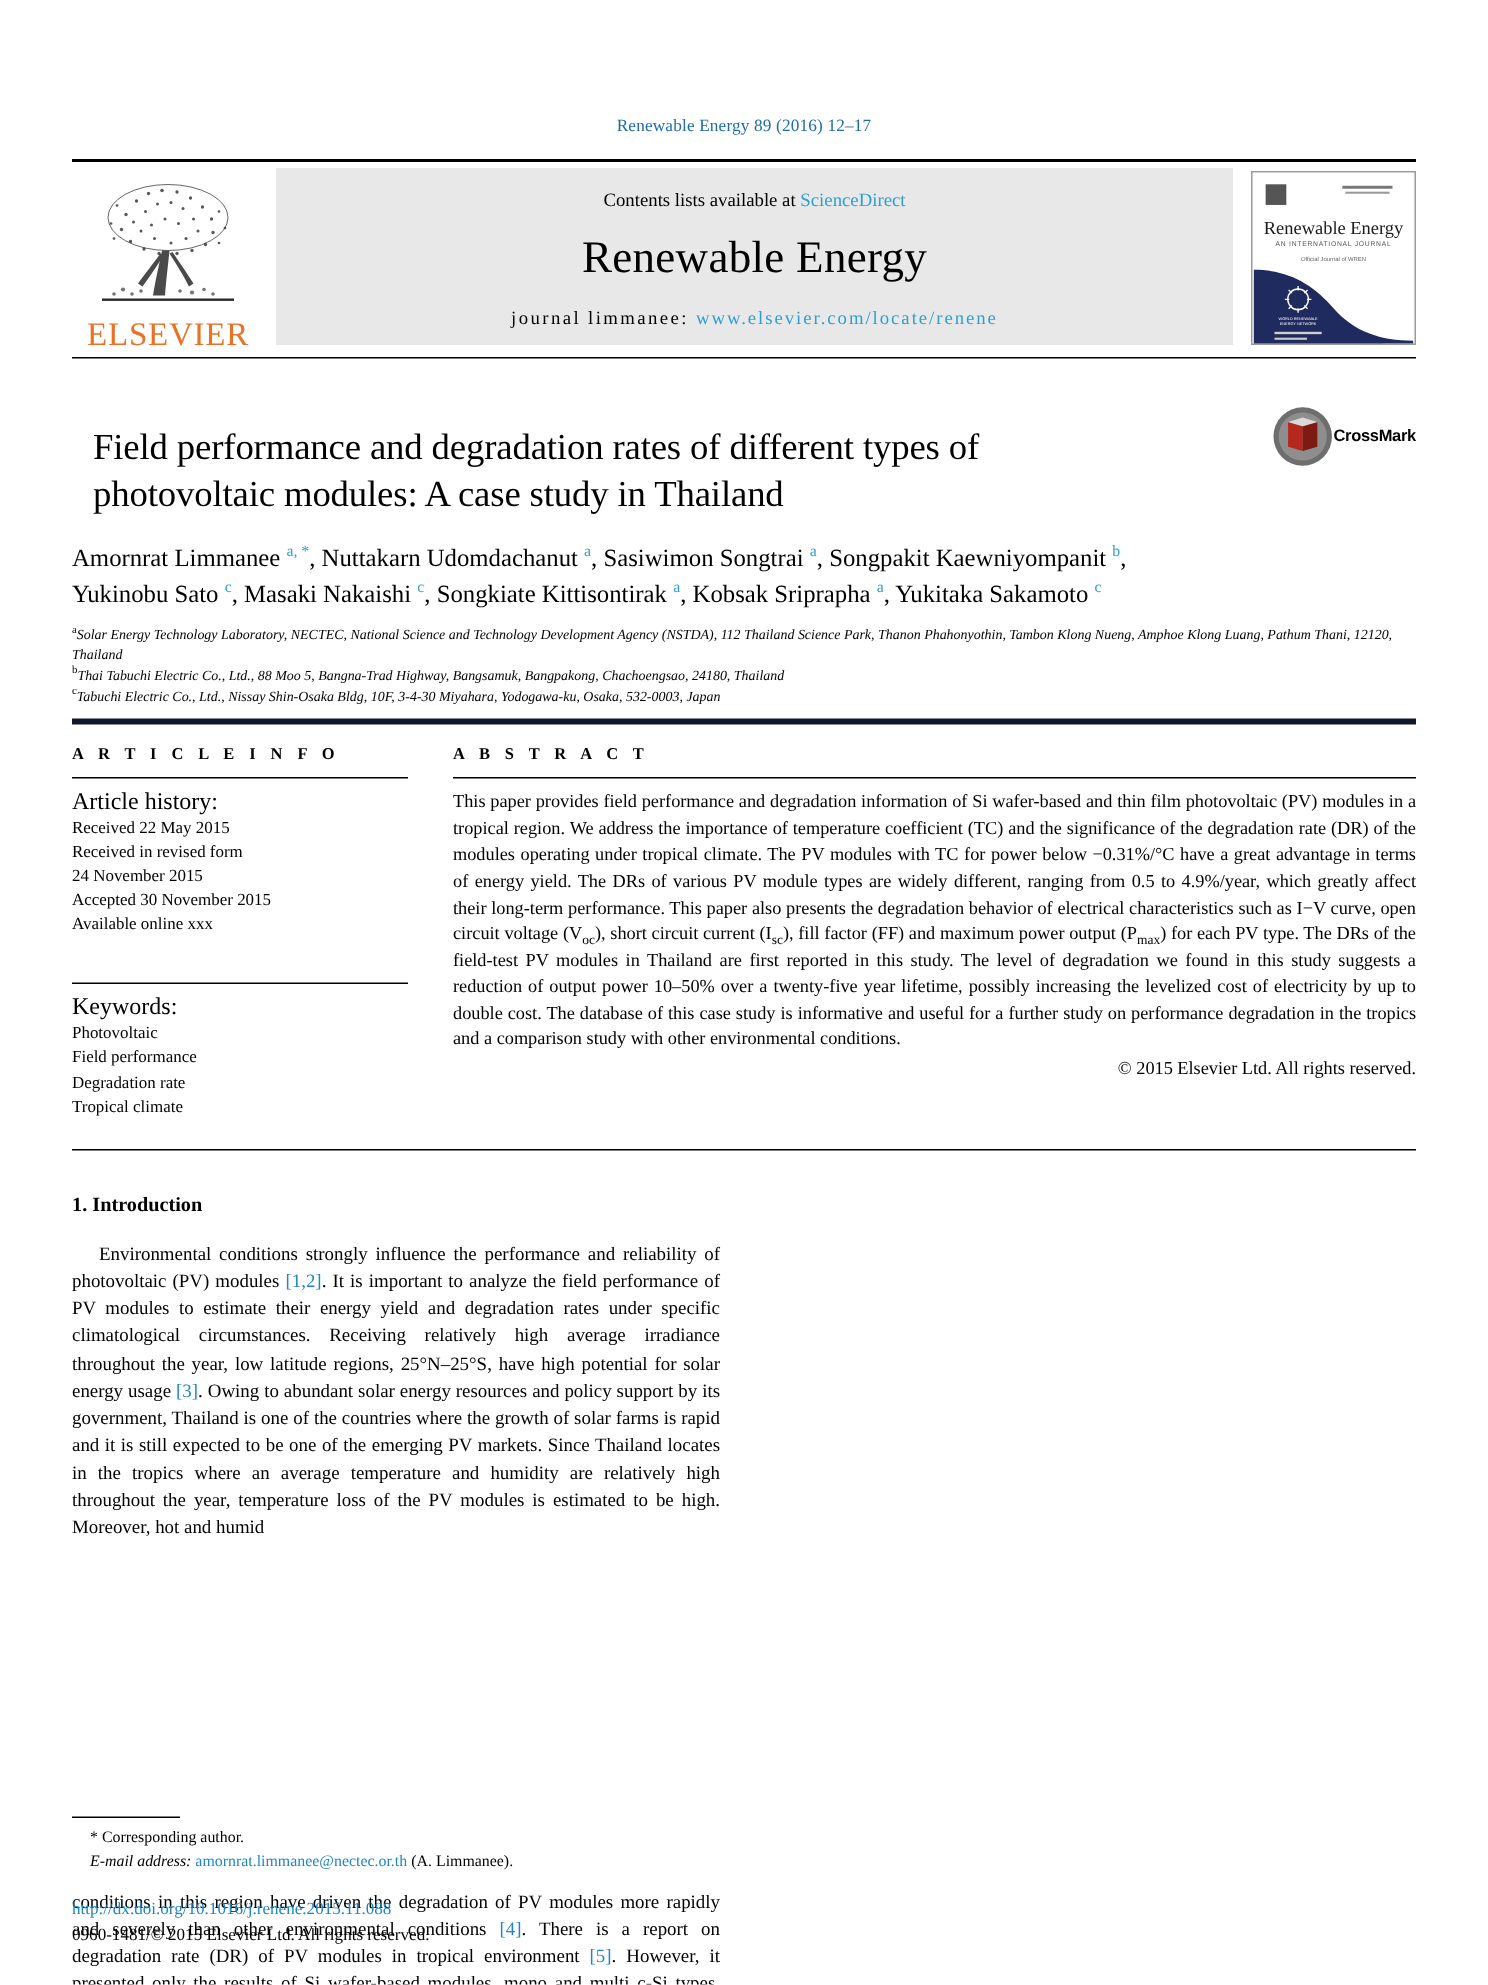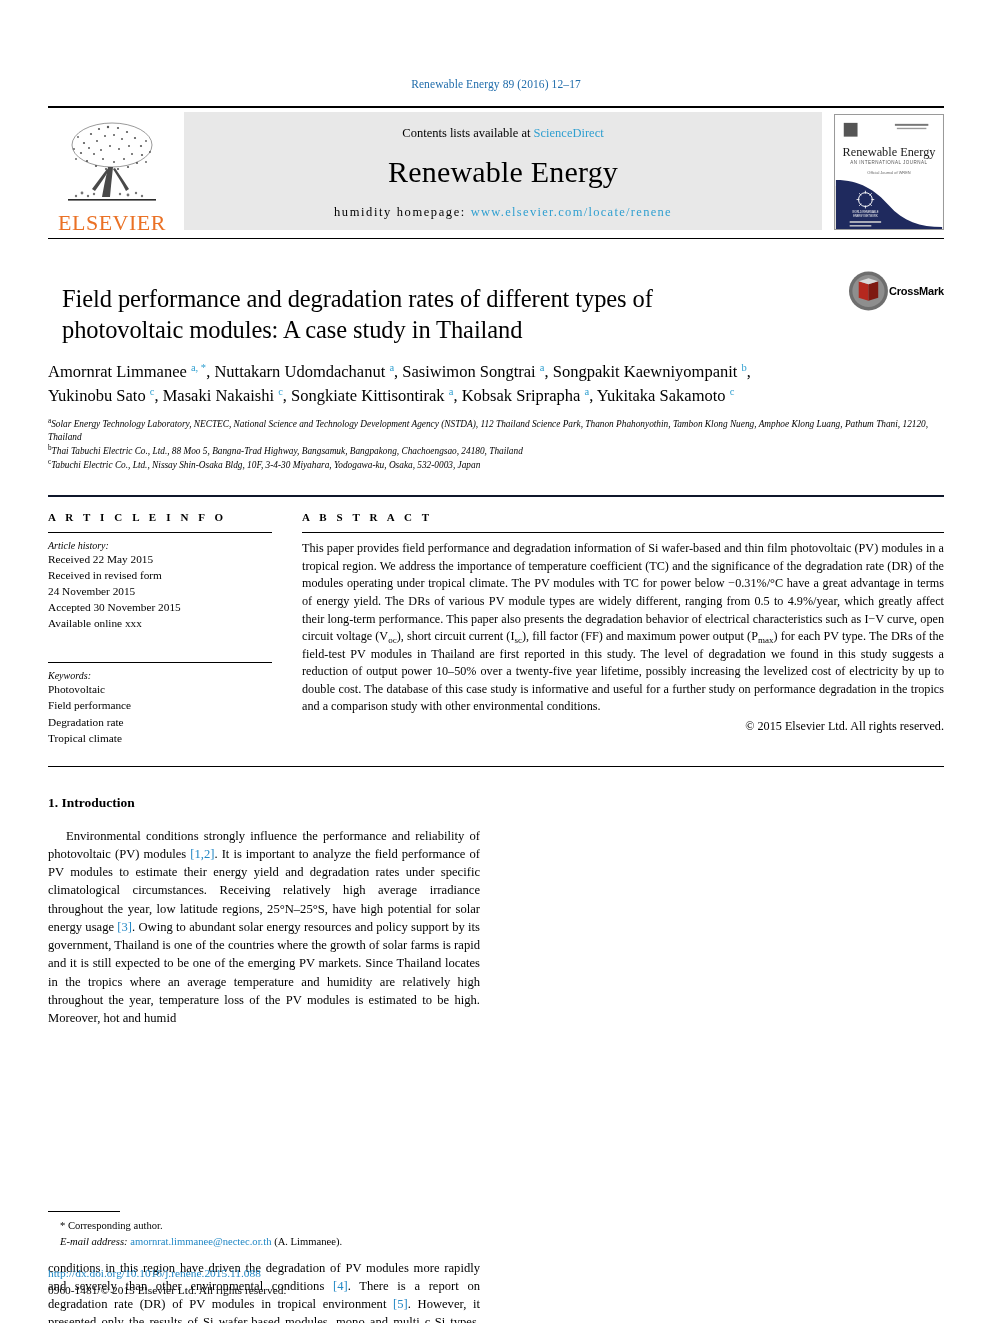--- a/index.html
+++ b/index.html
@@ -155,22 +155,22 @@
   .affiliations p { margin: 0; }
   .aff-sup {
     font-style: normal;
     font-size: 7.2px;
     vertical-align: super;
     line-height: 0;
   }
 
   
   .info-abstract {
-    margin-top: 22px;
-    border-top: 2px solid #0f172a;
+    margin-top: 6px;
+    border-top: 4px solid #0f172a;
     padding-top: 14px;
     display: flex;
   }
   .col-info {
     width: 248px;
     flex: 0 0 248px;
     padding-right: 24px;
     box-sizing: border-box;
   }
   .col-abstract {
@@ -182,22 +182,21 @@
     font-weight: bold;
     letter-spacing: 3.6px;
     font-family: "Liberation Serif", serif;
   }
   .sub-rule {
     border-top: 1.6px solid #000;
     margin-top: 9px;
     margin-bottom: 7px;
   }
   .info-label {
-    font-style: italic;
-    font-size: 10px;
+    font-size: 16px;
     margin: 0;
   }
   .info-line {
     font-size: 11.3px;
     margin: 0;
     line-height: 1.42;
   }
   .kw-gap { height: 22px; }
   .abstract-body {
     font-size: 12.2px;
@@ -332,21 +331,21 @@
       </svg>
       <div class="elsevier-word">ELSEVIER</div>
     </div>
 
     <div class="journal-band">
       <div class="contents-line">
         <span>Contents lists available at </span><span class="sd-link">ScienceDirect</span>
       </div>
       <div class="journal-title">Renewable Energy</div>
       <div class="homepage-line">
-        <span>humidity homepage: </span><span class="homepage-url">www.elsevier.com/locate/renene</span>
+        <span>journal limmanee: </span><span class="homepage-url">www.elsevier.com/locate/renene</span>
       </div>
     </div>
 
     <div class="cover-thumb">
       <svg viewBox="0 0 108 120" width="108" height="118">
         <rect x="0" y="0" width="108" height="120" fill="#ffffff"></rect>
         <rect x="8" y="8" width="14" height="14" fill="#555"></rect>
         <rect x="60" y="9" width="34" height="2" fill="#777"></rect>
         <rect x="62" y="13" width="30" height="1.4" fill="#999"></rect>
         <text x="54" y="42" font-family="Liberation Serif, serif" font-size="12.5" fill="#1a1a1a" text-anchor="middle">Renewable Energy</text>

